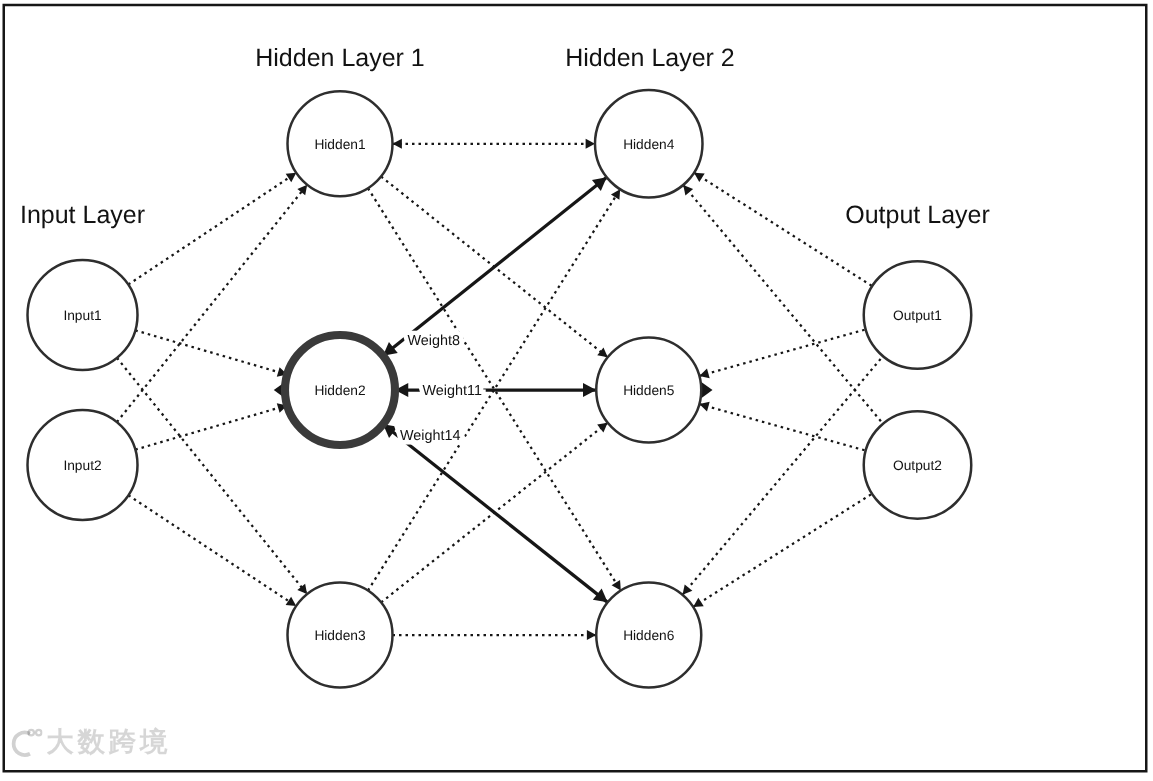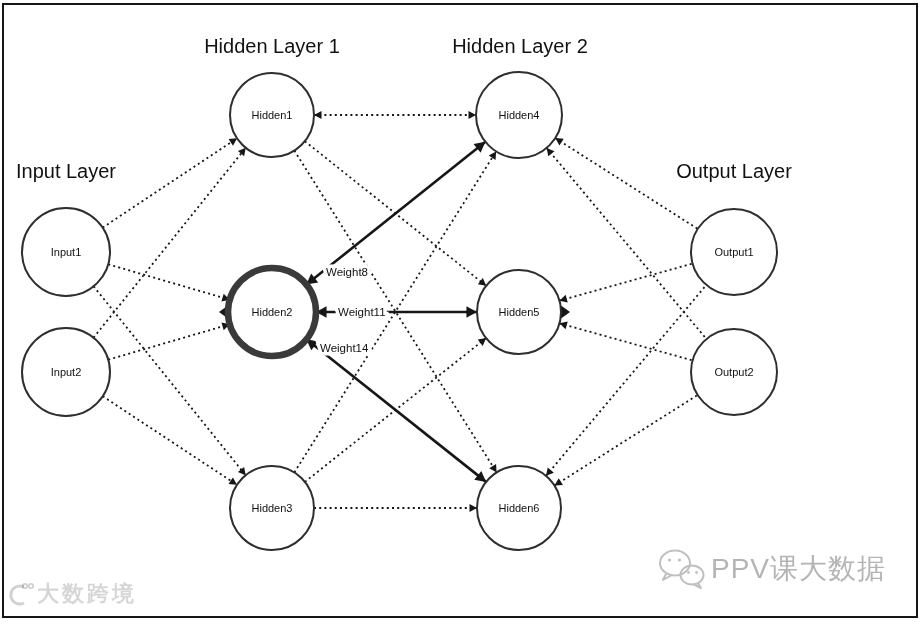--- a/index.html
+++ b/index.html
@@ -115,27 +115,14 @@
 
   <div class="wm-left">
     <svg width="30" height="30" viewBox="0 0 30 30">
       <path d="M20 8 A9 9 0 1 0 20 24" fill="none" stroke="rgba(0,0,0,0.18)" stroke-width="3"></path>
       <circle cx="21" cy="7" r="2.2" fill="none" stroke="rgba(0,0,0,0.18)" stroke-width="1.8"></circle>
       <circle cx="27" cy="7" r="2.2" fill="none" stroke="rgba(0,0,0,0.18)" stroke-width="1.8"></circle>
     </svg>
     <span class="wm-text">大数跨境</span>
   </div>
 
-  <div class="wm-right">
-    <svg width="50" height="44" viewBox="0 0 50 44">
-      <ellipse cx="19" cy="16" rx="15" ry="12.5" fill="none" stroke="#b5b5b5" stroke-width="2"></ellipse>
-      <path d="M10 27 L7 33 L16 28" fill="none" stroke="#b5b5b5" stroke-width="2" stroke-linejoin="round"></path>
-      <circle cx="13.5" cy="13" r="1.6" fill="#b5b5b5"></circle>
-      <circle cx="23.5" cy="13" r="1.6" fill="#b5b5b5"></circle>
-      <ellipse cx="36" cy="28" rx="11.5" ry="9.5" fill="none" stroke="#b5b5b5" stroke-width="2"></ellipse>
-      <path d="M42 36 L45 41 L37 37" fill="none" stroke="#b5b5b5" stroke-width="2" stroke-linejoin="round"></path>
-      <circle cx="32.5" cy="25.5" r="1.4" fill="#b5b5b5"></circle>
-      <circle cx="40.5" cy="25.5" r="1.4" fill="#b5b5b5"></circle>
-    </svg>
-    <span class="wm-text">PPV课大数据</span>
-  </div>
 
 </div>
 
 </body></html>

